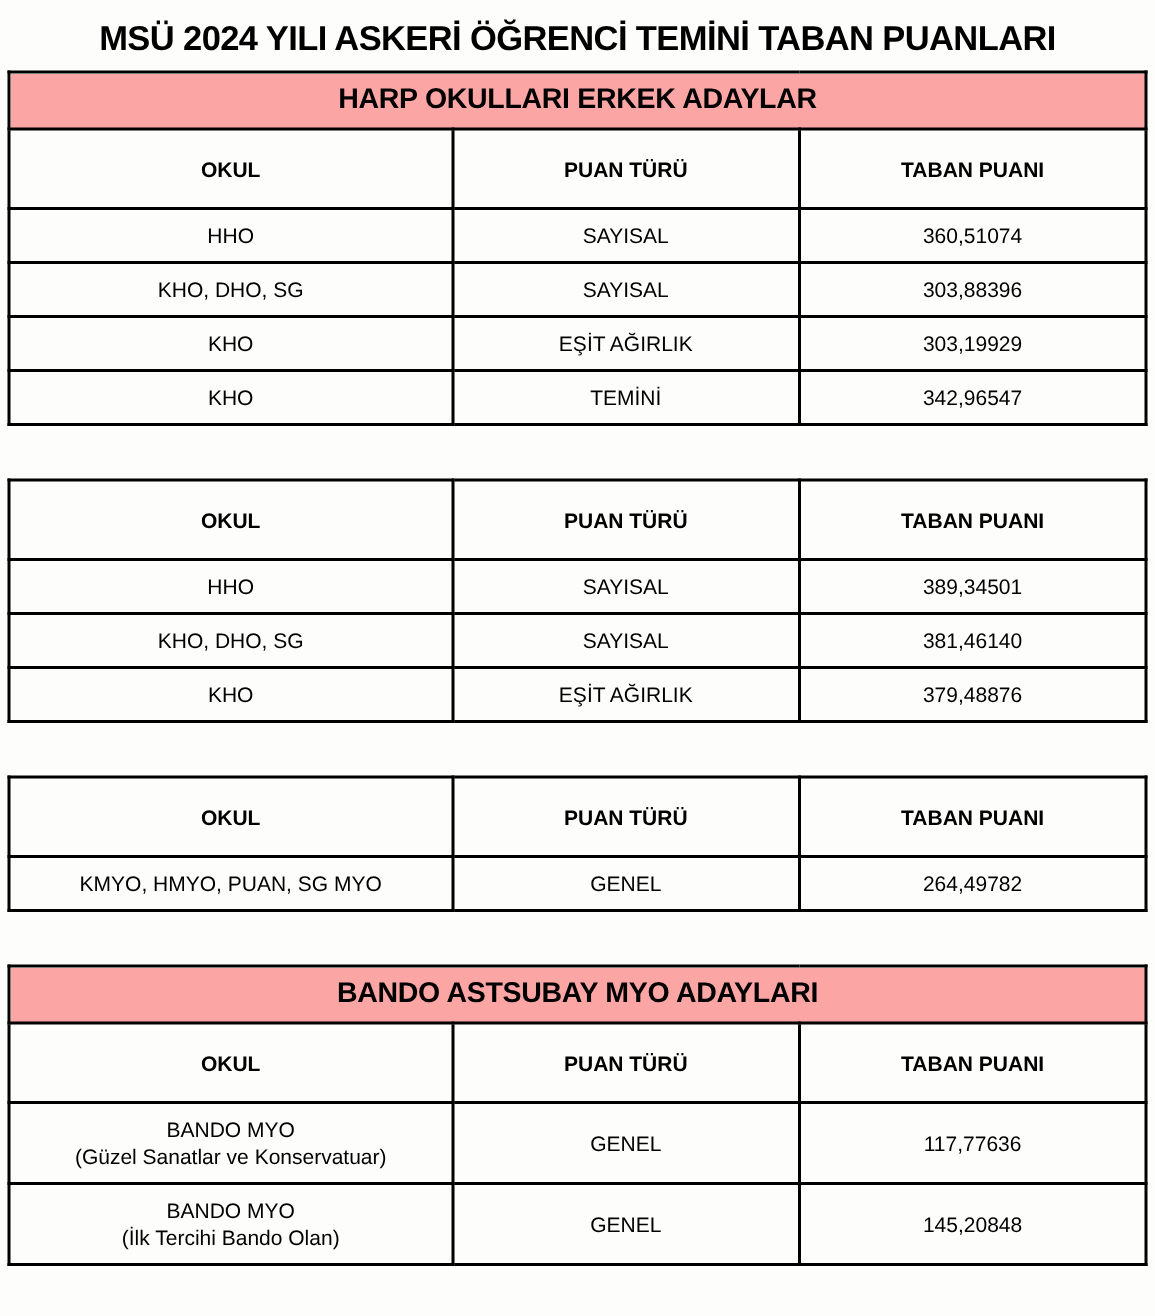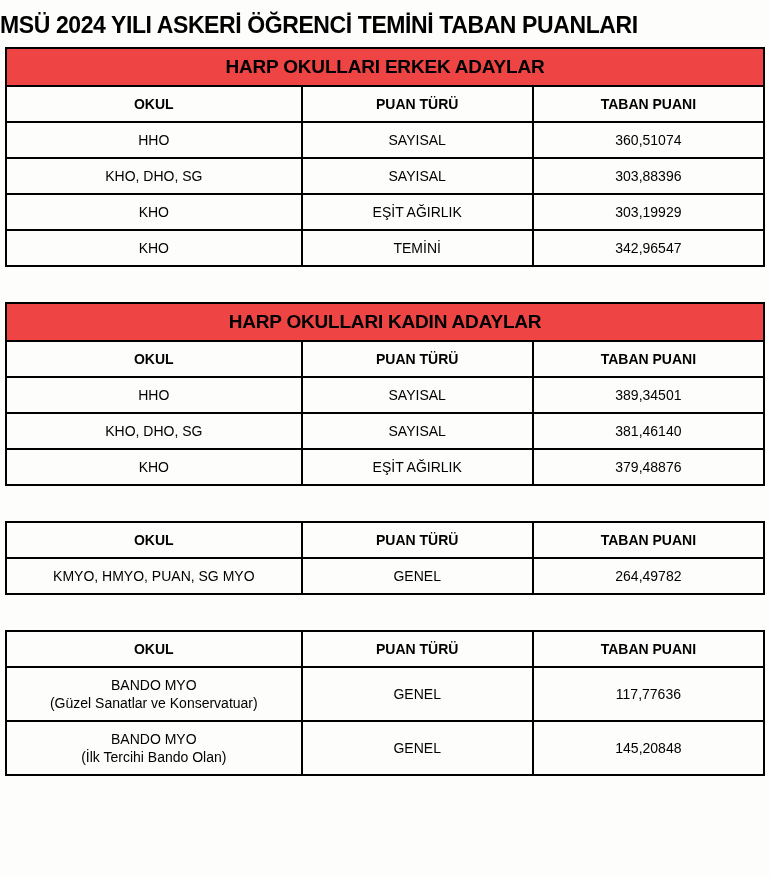--- a/index.html
+++ b/index.html
@@ -11,21 +11,21 @@
     width: 770px;
     height: 877px;
     background: #fdfdfb;
     color: #000;
     font-family: "Liberation Sans", "DejaVu Sans", sans-serif;
     overflow: hidden;
   }
   .page-title {
     margin: 0;
     padding: 12px 0 8px;
-    text-align: left;
+    text-align: center;
     font-size: 23px;
     font-weight: bold;
     letter-spacing: -0.4px;
     white-space: nowrap;
   }
   table.score-table {
     width: 760px;
     margin: 0 auto 35px;
     border-collapse: collapse;
     table-layout: fixed;
@@ -34,30 +34,30 @@
   table.score-table:last-child { margin-bottom: 0; }
   .score-table th,
   .score-table td {
     border: 2px solid #000;
     text-align: center;
     vertical-align: middle;
     padding: 2px 6px;
     overflow: hidden;
   }
   .table-title-cell {
-    background: #ef4444;
+    background: #fca5a5;
     font-size: 19px;
     font-weight: bold;
     height: 38px;
     letter-spacing: -0.2px;
   }
   .col-header-row th {
     font-size: 14px;
     font-weight: bold;
-    height: 36px;
+    height: 53px;
   }
   .score-table td {
     font-size: 14px;
     font-weight: normal;
     height: 36px;
     white-space: pre-line;
     line-height: 1.3;
   }
   .score-table tr.tall td { height: 54px; }
   col.c-okul  { width: 39%;   }
@@ -109,23 +109,20 @@
   </tbody>
 </table>
 
 <table class="score-table">
   <colgroup>
       <col class="c-okul">
       <col class="c-puan">
       <col class="c-taban">
     </colgroup>
   <thead>
-    <tr>
-      <th colspan="3" class="table-title-cell">HARP OKULLARI KADIN ADAYLAR</th>
-    </tr>
     <tr class="col-header-row">
       <th>OKUL</th>
       <th>PUAN TÜRÜ</th>
       <th>TABAN PUANI</th>
     </tr>
   </thead>
   <tbody>
     <tr>
       <td>HHO</td>
       <td>SAYISAL</td>
@@ -166,20 +163,23 @@
   </tbody>
 </table>
 
 <table class="score-table">
   <colgroup>
       <col class="c-okul">
       <col class="c-puan">
       <col class="c-taban">
     </colgroup>
   <thead>
+    <tr>
+      <th colspan="3" class="table-title-cell">BANDO ASTSUBAY MYO ADAYLARI</th>
+    </tr>
     <tr class="col-header-row">
       <th>OKUL</th>
       <th>PUAN TÜRÜ</th>
       <th>TABAN PUANI</th>
     </tr>
   </thead>
   <tbody>
     <tr class="tall">
       <td>BANDO MYO
 (Güzel Sanatlar ve Konservatuar)</td>

